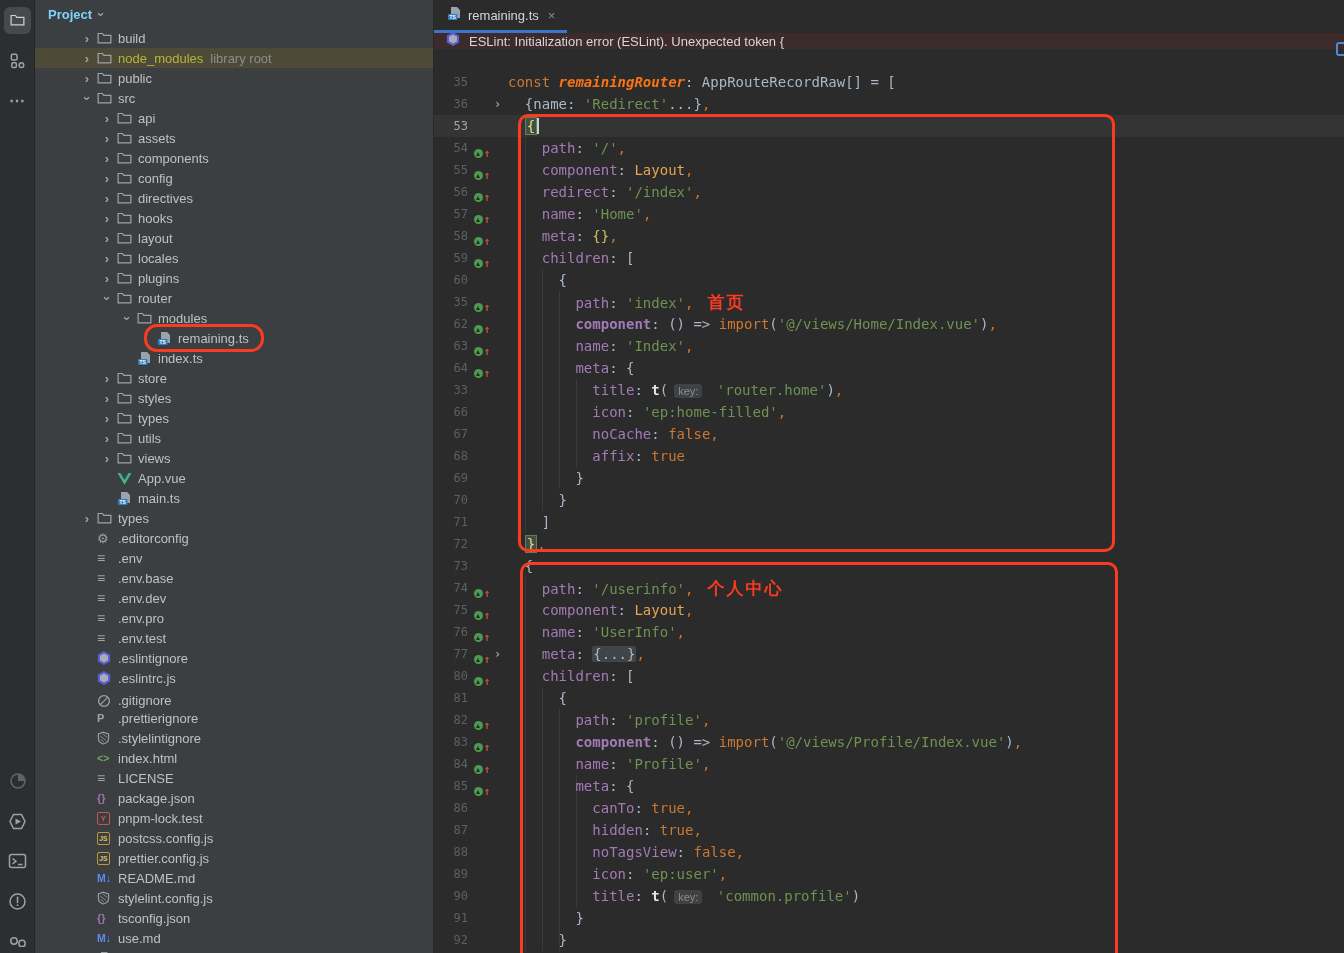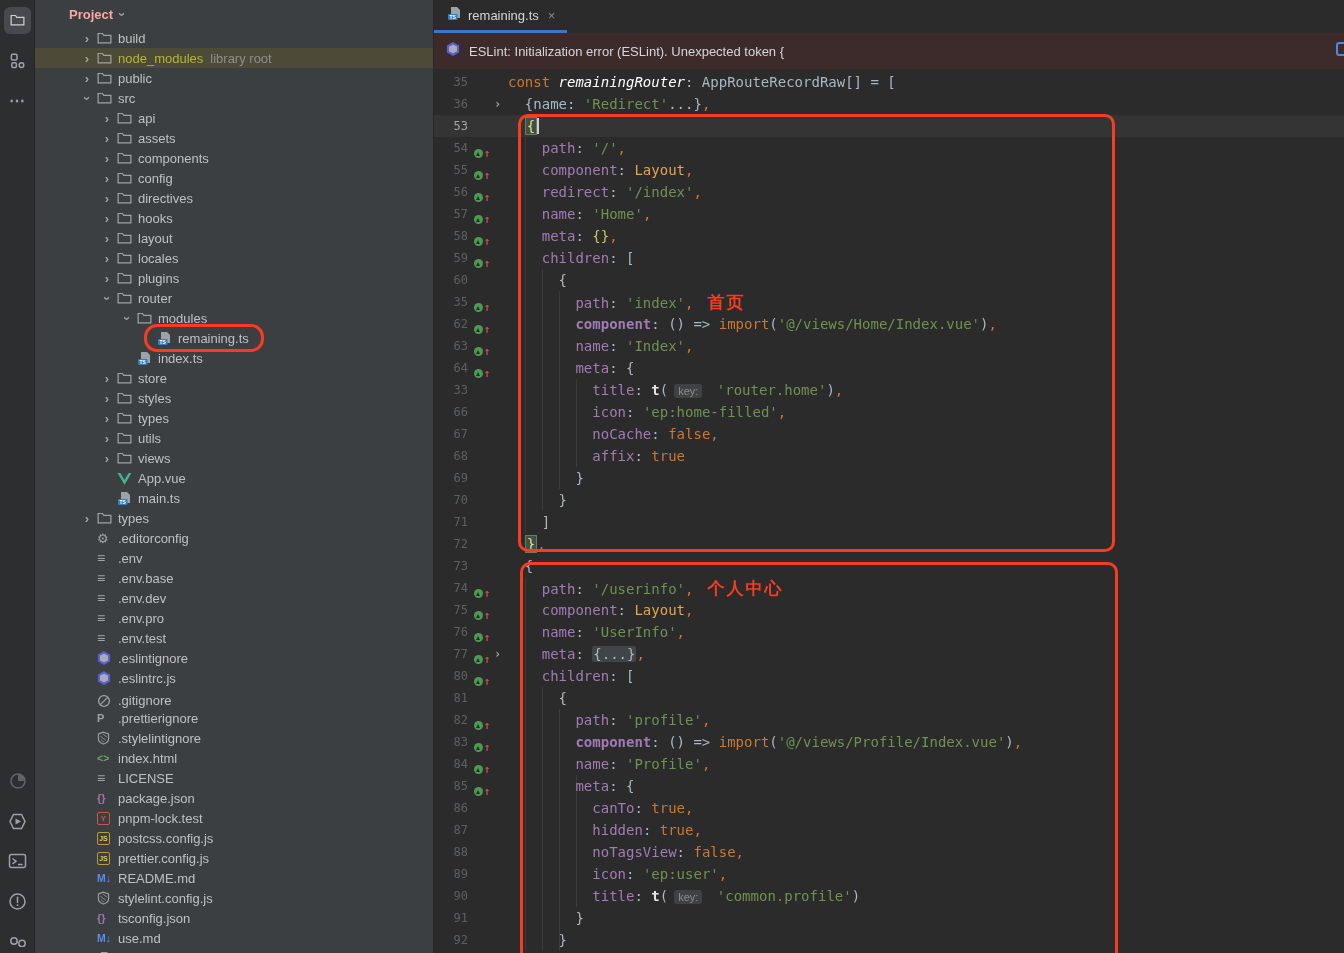--- a/index.html
+++ b/index.html
@@ -15,21 +15,21 @@
   .abtn { width:35px; height:40px; display:flex; align-items:center; justify-content:center; }
   .abtn .aw { width:27px; height:27px; display:flex; align-items:center; justify-content:center; border-radius:6px; }
   .abtn.active .aw { background:#47494c; }
   .abtn.dim { opacity:.45; }
   .ab-bottom { position:absolute; bottom:-8px; left:0; width:35px; }
   .dots { color:#9da2a8; font-size:16px; letter-spacing:1px; font-weight:bold; }
   
   .ppanel { position:absolute; left:35px; top:0; width:399px; height:953px;
     background:#3c3f41; border-right:1px solid #27282a; overflow:hidden; }
   .phead { height:28px; display:flex; align-items:center; padding-left:13px; }
-  .phead .ptitle { font-size:13px; font-weight:bold; color:#fca5a5;margin-left:21px; }
+  .phead .ptitle { font-size:13px; font-weight:bold; color:#7dd3fc; }
   .phead .pchev { display:inline-block; transform:rotate(90deg); color:#9ea3a8; font-size:13px; margin-left:7px; font-weight:bold; }
   .tree { position:absolute; top:28px; left:0; right:0; bottom:0; }
   .trow { position:relative; height:20px; display:flex; align-items:center; font-size:13px; color:#bdc1c5; white-space:nowrap; cursor:pointer; }
   .trow .slot { flex:none; width:20px; text-align:center; }
   .tchev { display:inline-block; color:#9ea3a8; font-size:13px; font-weight:bold; line-height:1; }
   .tchev.down { transform:rotate(90deg); }
   .ticon { flex:none; width:20px; display:flex; align-items:center; justify-content:flex-start; }
   .tlabel { padding-left:1px; }
   .textra { color:#8a8e92; margin-left:7px; }
   .trow.library { background:#4d4a38; }
@@ -48,40 +48,40 @@
   .tx-gear { color:#9da2a8; font-size:13px; }
   
   .tree-ann { position:absolute; border:3px solid #f83b21; border-radius:13px; z-index:4; pointer-events:none; }
   
   .editor { position:absolute; left:434px; top:0; width:910px; height:953px; background:#2b2b2b; overflow:hidden; }
   .tabbar { position:relative; height:33px; background:#2b2b2b; }
   .tab { position:relative; display:inline-flex; align-items:center; height:33px; padding:0 12px 3px 13px; gap:6px; }
   .tab::after { content:""; position:absolute; left:0; right:0; bottom:0; height:3px; background:#3a77c7; }
   .tab .tname { font-size:13px; color:#d3d6da; }
   .tab .tclose { color:#8a8d90; font-size:13px; margin-left:3px; }
-  .banner { position:absolute; top:33px; left:0; width:910px; height:36px; background:#3d2a2a;
+  .banner { position:absolute; top:33px; left:0; width:910px; height:16px; background:#3d2a2a;
     display:flex; align-items:center; padding-left:12px; gap:9px; }
   .banner .btext { font-size:13px; color:#d5d7da; }
   .banner-action { position:absolute; right:-4px; top:9px; width:12px; height:14px; border:2px solid #4f88d8; border-radius:3px; }
   
   .codearea { position:absolute; top:65px; left:0; right:0; bottom:0; padding-top:6px; font-family:"DejaVu Sans Mono", monospace; }
   .cl { position:relative; display:flex; height:22px; line-height:22px; }
   .cl.current { background:#343434; }
   .gut { flex:none; width:74px; display:flex; align-items:flex-end; }
   .lnum { flex:none; width:36px; text-align:right; font-size:12px; color:#5c6063; padding-right:2px; }
   .cl.current .lnum { color:#a5a5a5; }
   .gicons { flex:none; width:24px; display:flex; align-items:center; justify-content:center; gap:1px; }
   .gc { width:9px; height:9px; border-radius:50%; background:#4d9b52; position:relative; }
   .gc::after { content:""; position:absolute; left:2px; top:2.5px; width:0; height:0;
     border-left:2.5px solid transparent; border-right:2.5px solid transparent; border-bottom:4px solid #223122; }
   .ga { color:#c75450; font-size:11px; font-weight:bold; line-height:1; }
   .gfold { flex:none; width:14px; color:#9ea3a8; font-size:12px; font-weight:bold; }
   .ct { white-space:pre; font-size:14px; color:#a9b7c6; }
   .s-kw { color:#cc7832; }
-  .s-var { color:#ffffff; font-style:italic; font-weight:normal; }
+  .s-var { color:#f97316; font-style:italic; font-weight:bold; }
   .s-prop { color:#a27ab5; }
   .s-propb { color:#a27ab5; font-weight:bold; }
   .s-str { color:#6f9151; }
   .s-comma { color:#cc7832; }
   .s-val { color:#e8a44e; }
   .s-ybr { color:#cbc367; }
   .s-fnb { color:#e3e5e8; font-weight:bold; }
   .s-bhl { background:#3c514c; color:#ffd968; border:1px solid #6d7a52; padding:0 1px; }
   .s-inlay { background:#3f4244; color:#8c8c8c; border-radius:3px; font-size:11px; padding:1px 4px; margin:0 6px; font-family:"Liberation Sans",sans-serif; }
   .s-fold { background:#414547; color:#a9b7c6; border-radius:2px; padding:0 1px; }

